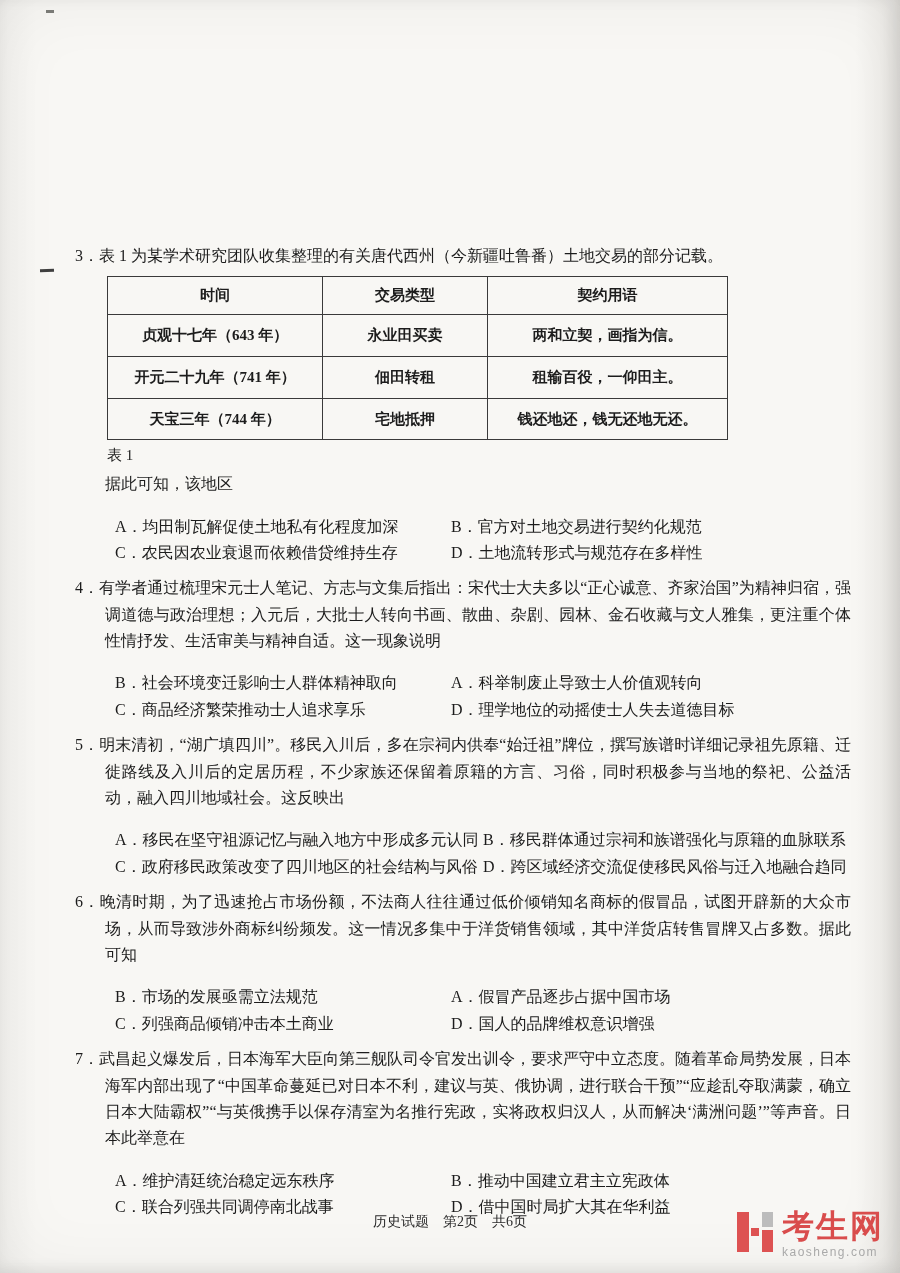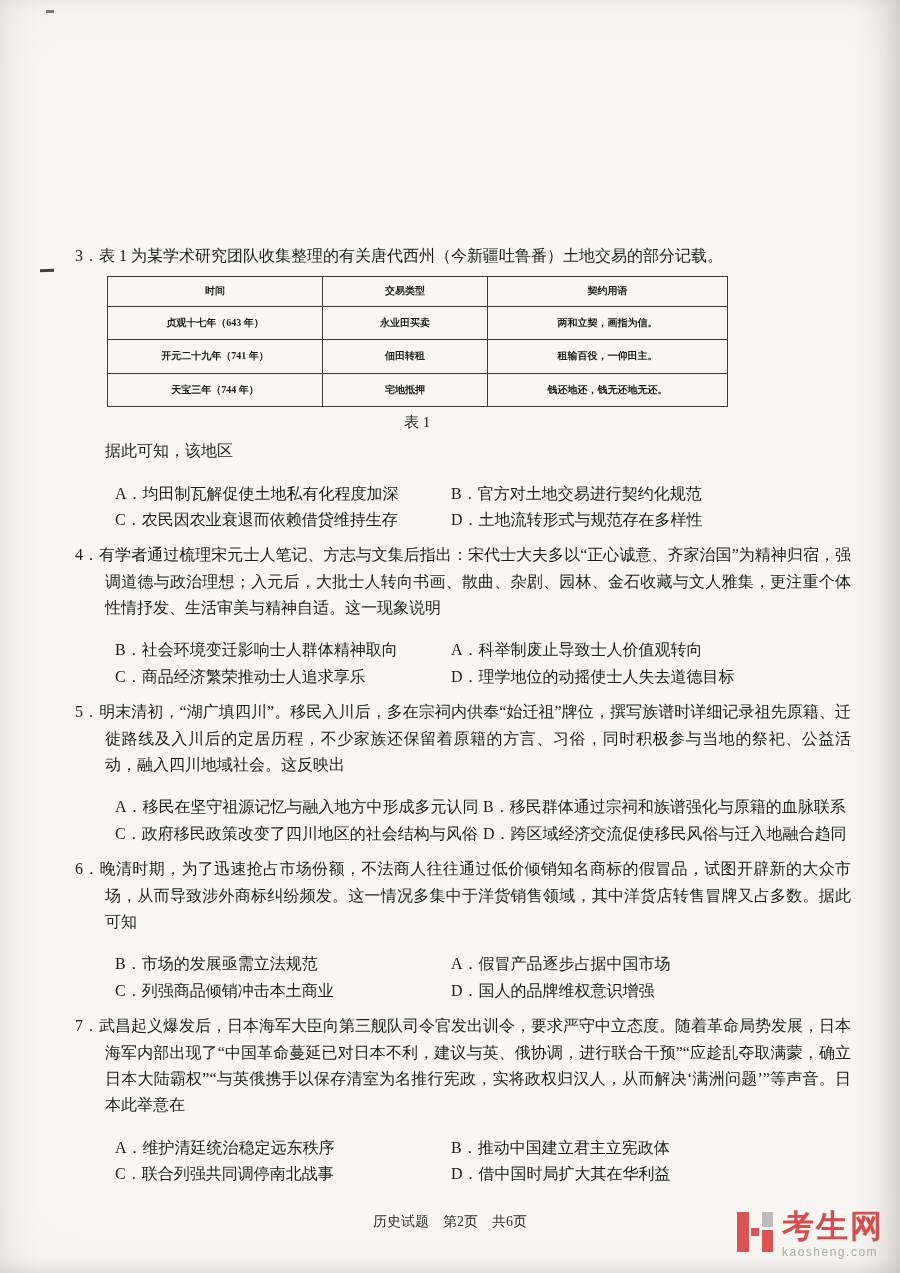--- a/index.html
+++ b/index.html
@@ -30,34 +30,34 @@
     padding-left:30px;
     text-indent:-30px;
     text-align:justify;
   }
   .lead{margin:0;padding-left:30px;}
   table.qtable{
     border-collapse:collapse;
     table-layout:fixed;
     width:620px;
     margin:7px 0 0 32px;
-    font-size:10px;
+    font-size:15px;
     font-weight:bold;
   }
   table.qtable th, table.qtable td{
     border:1px solid #3a3a3a;
     text-align:center;
     vertical-align:middle;
     padding:8px 4px;
   }
   table.qtable th{padding:6px 4px;}
   .tcaption{
     width:620px;
     margin:3px 0 3px 32px;
-    text-align:center;
+    text-align:left;
     font-size:15px;
   }
   .opts{padding-left:40px;margin-top:16px;}
   .grid2{display:grid;grid-template-columns:330px 1fr;column-gap:6px;}
   .grid1{display:grid;grid-template-columns:1fr 1fr;}
   .opt{margin:0;white-space:nowrap;}
   .footer{
     position:absolute;
     left:0;right:0;
     bottom:42px;

